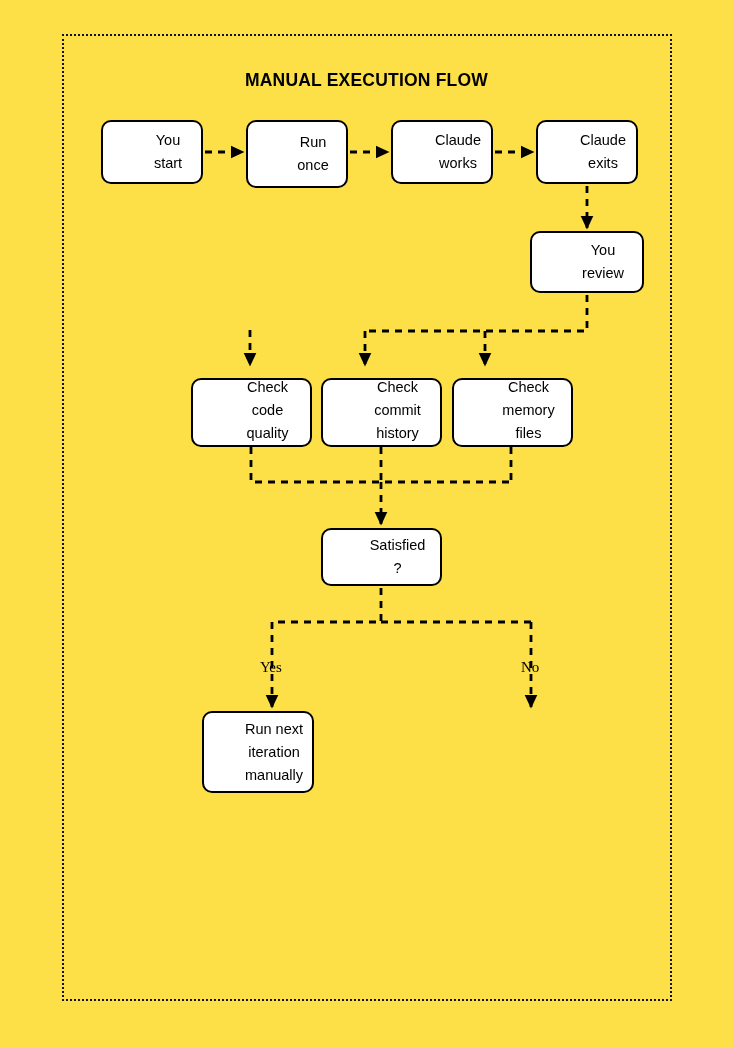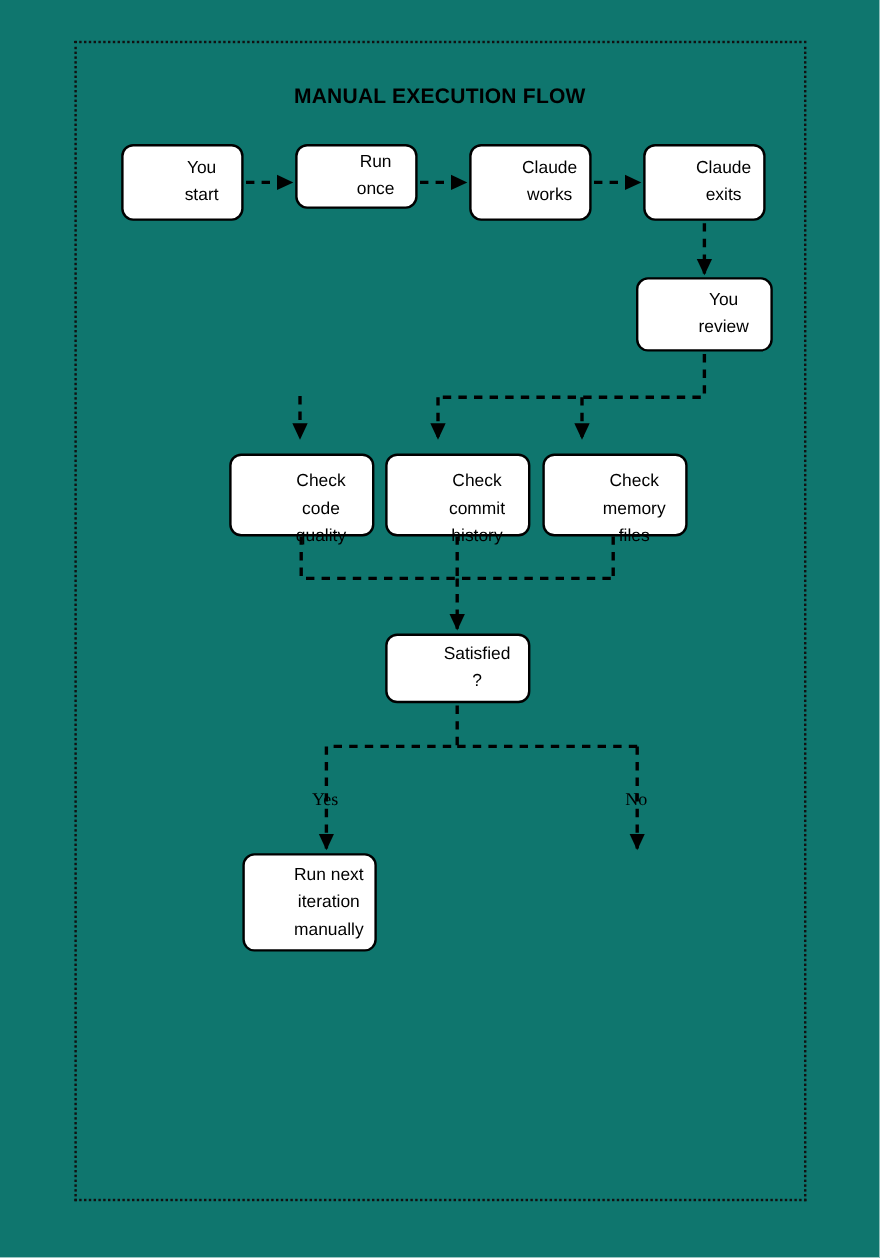--- a/index.html
+++ b/index.html
@@ -7,21 +7,21 @@
     padding: 0;
     background: #ffffff;
   }
   body {
     font-family: "Liberation Sans", sans-serif;
   }
   #canvas {
     position: relative;
     width: 733px;
     height: 1048px;
-    background: #0f766e;
+    background: #fde047;
     overflow: hidden;
   }
   
   #outer-frame {
     position: absolute;
     left: 62px;
     top: 34px;
     width: 610px;
     height: 967px;
     border: 2px dotted #111111;
@@ -65,21 +65,21 @@
     line-height: 23px;
     font-family: "Liberation Sans", sans-serif;
   }
   .node .line {
     display: block;
     white-space: nowrap;
     margin-left: 32px;
   }
   
   .node.overflow {
-    justify-content: flex-start;
+    justify-content: flex-end;
     padding-top: 10px;
   }
   
   .branch-label {
     position: absolute;
     font-size: 15px;
     color: #000000;
     line-height: 14px;
     font-family: Liberation Serif, serif;
     white-space: nowrap;
@@ -126,21 +126,21 @@
 
       <line x1="531" y1="622" x2="531" y2="707" marker-end="url(#arrow)"></line>
     </g>
   </svg>
 
   <div class="node" style="left:101px; top:120px; width:102px; height:64px;">
     <span class="line">You</span>
     <span class="line">start</span>
   </div>
 
-  <div class="node" style="left:246px; top:120px; width:102px; height:54px;text-align:center;">
+  <div class="node" style="left:246px; top:120px; width:102px; height:68px;text-align:center;">
     <span class="line">Run</span>
     <span class="line">once</span>
   </div>
 
   <div class="node" style="left:391px; top:120px; width:102px; height:64px;">
     <span class="line">Claude</span>
     <span class="line">works</span>
   </div>
 
   <div class="node" style="left:536px; top:120px; width:102px; height:64px;">

